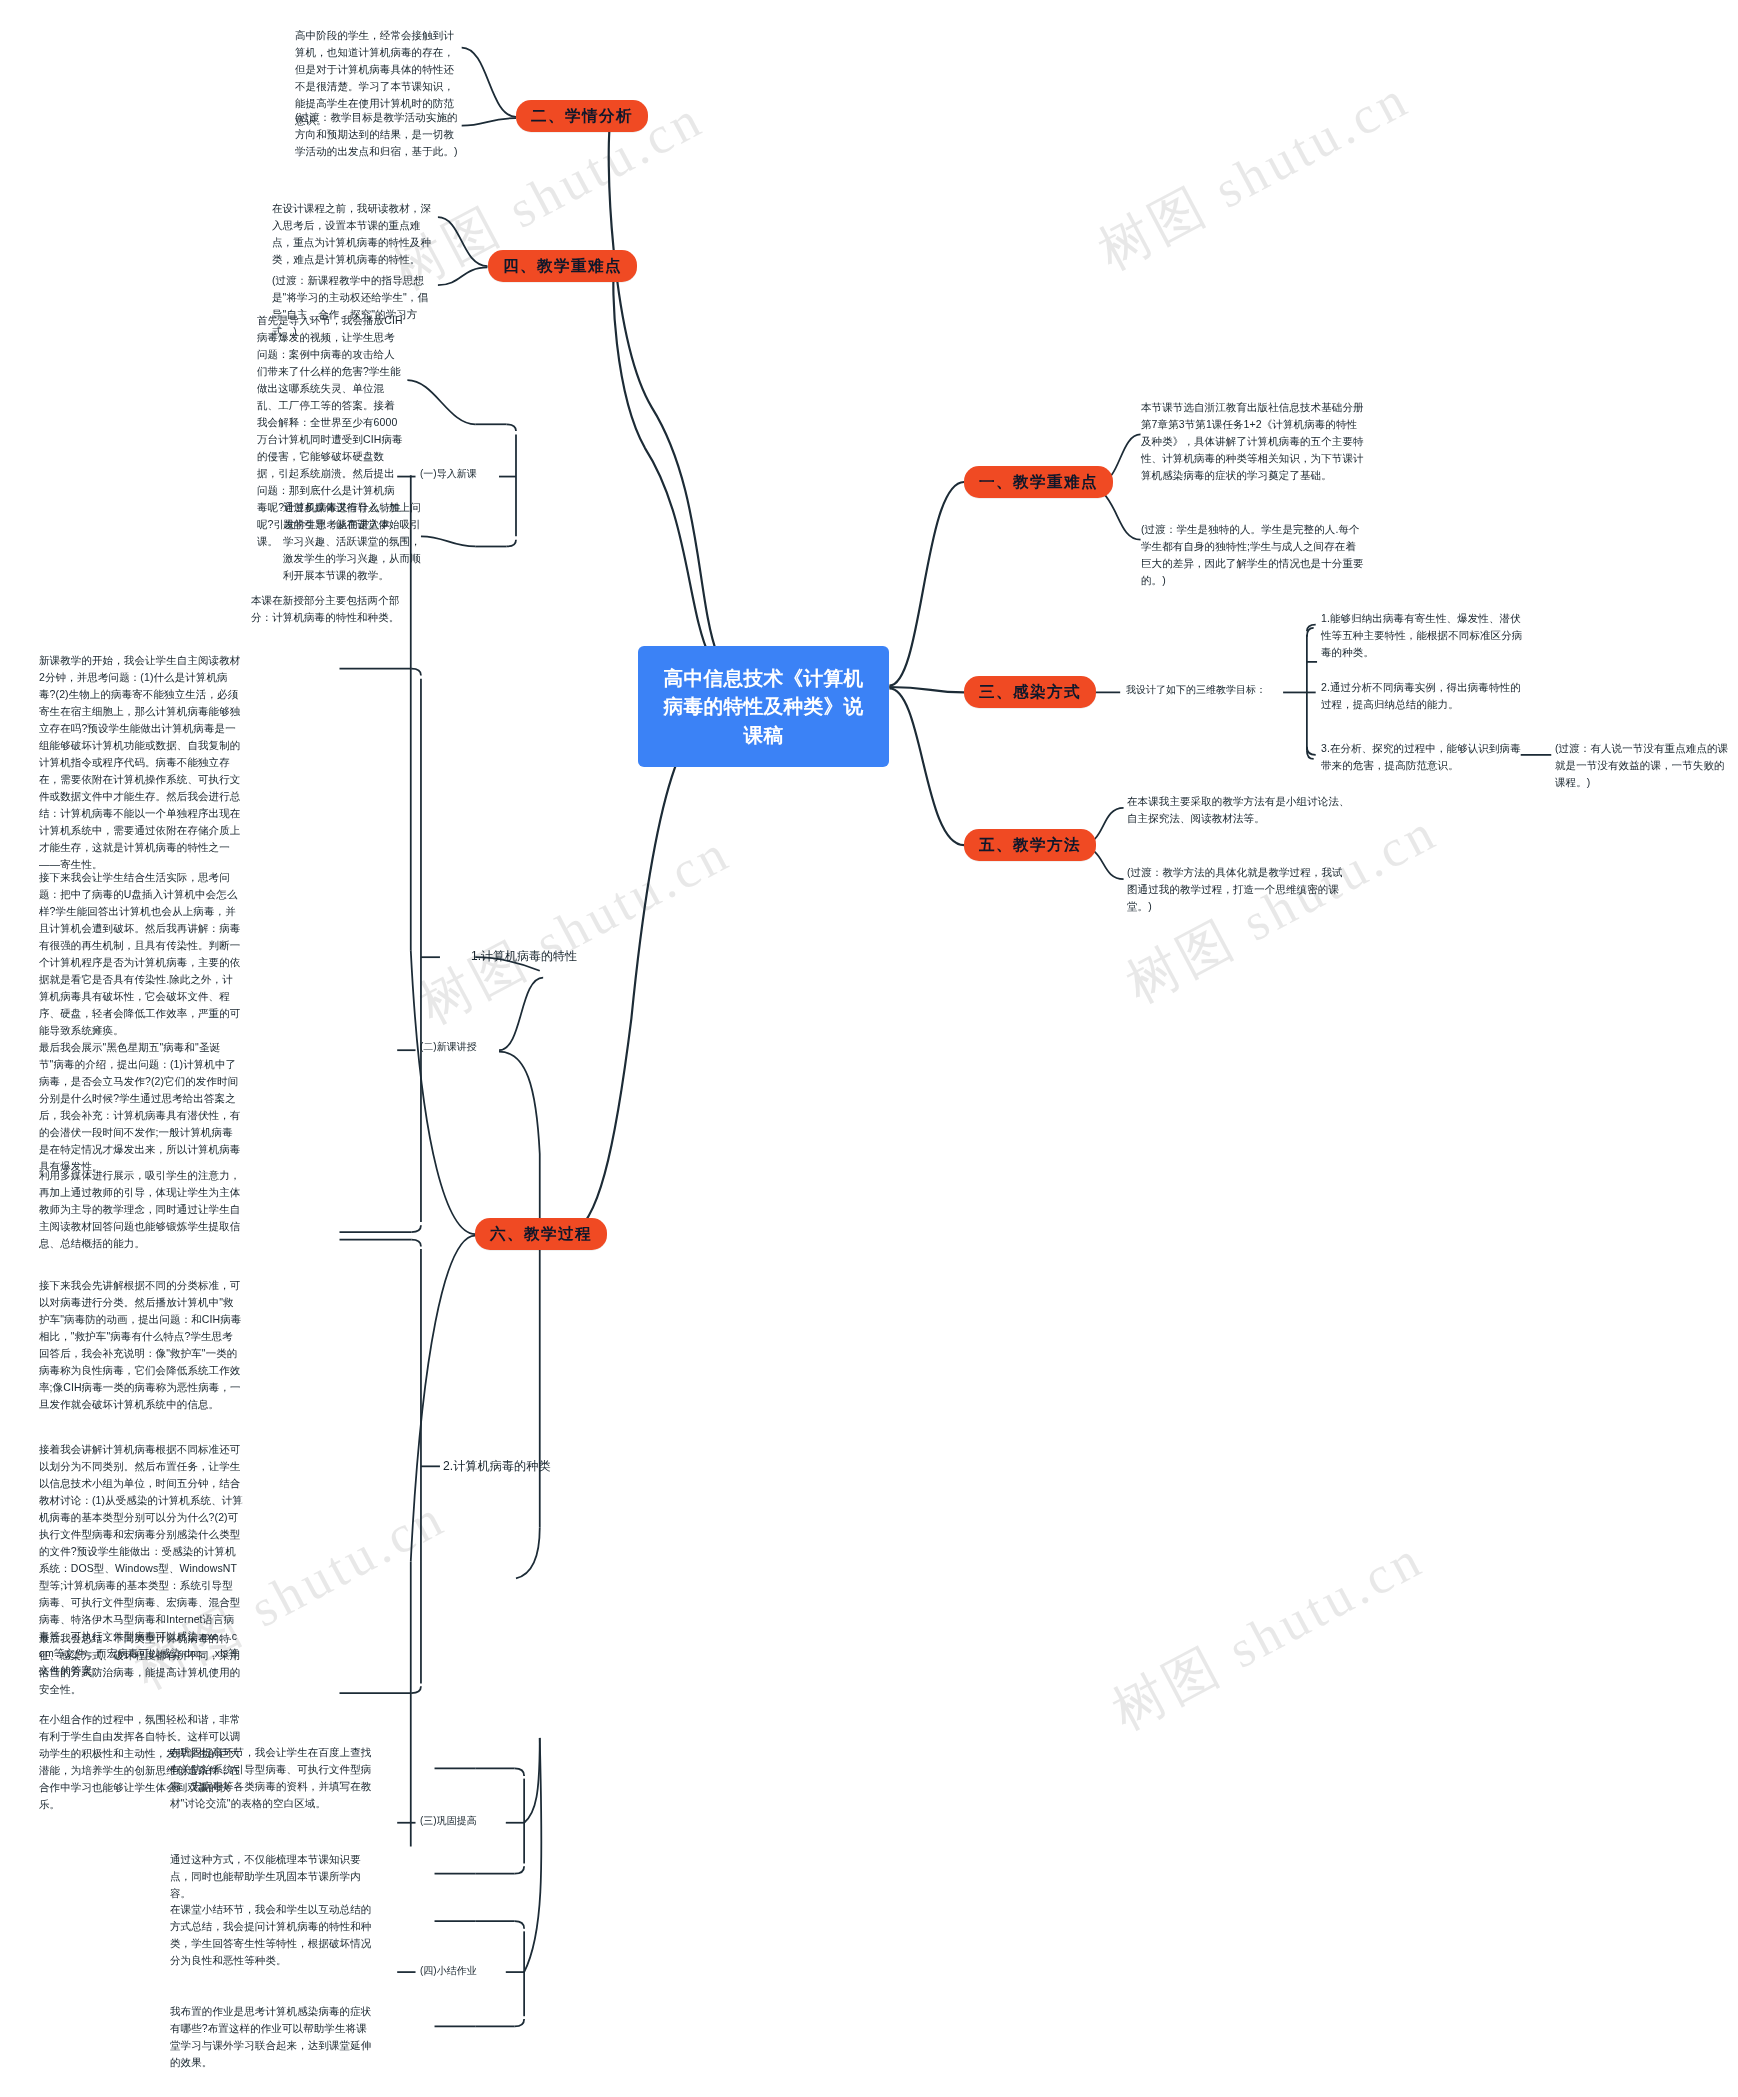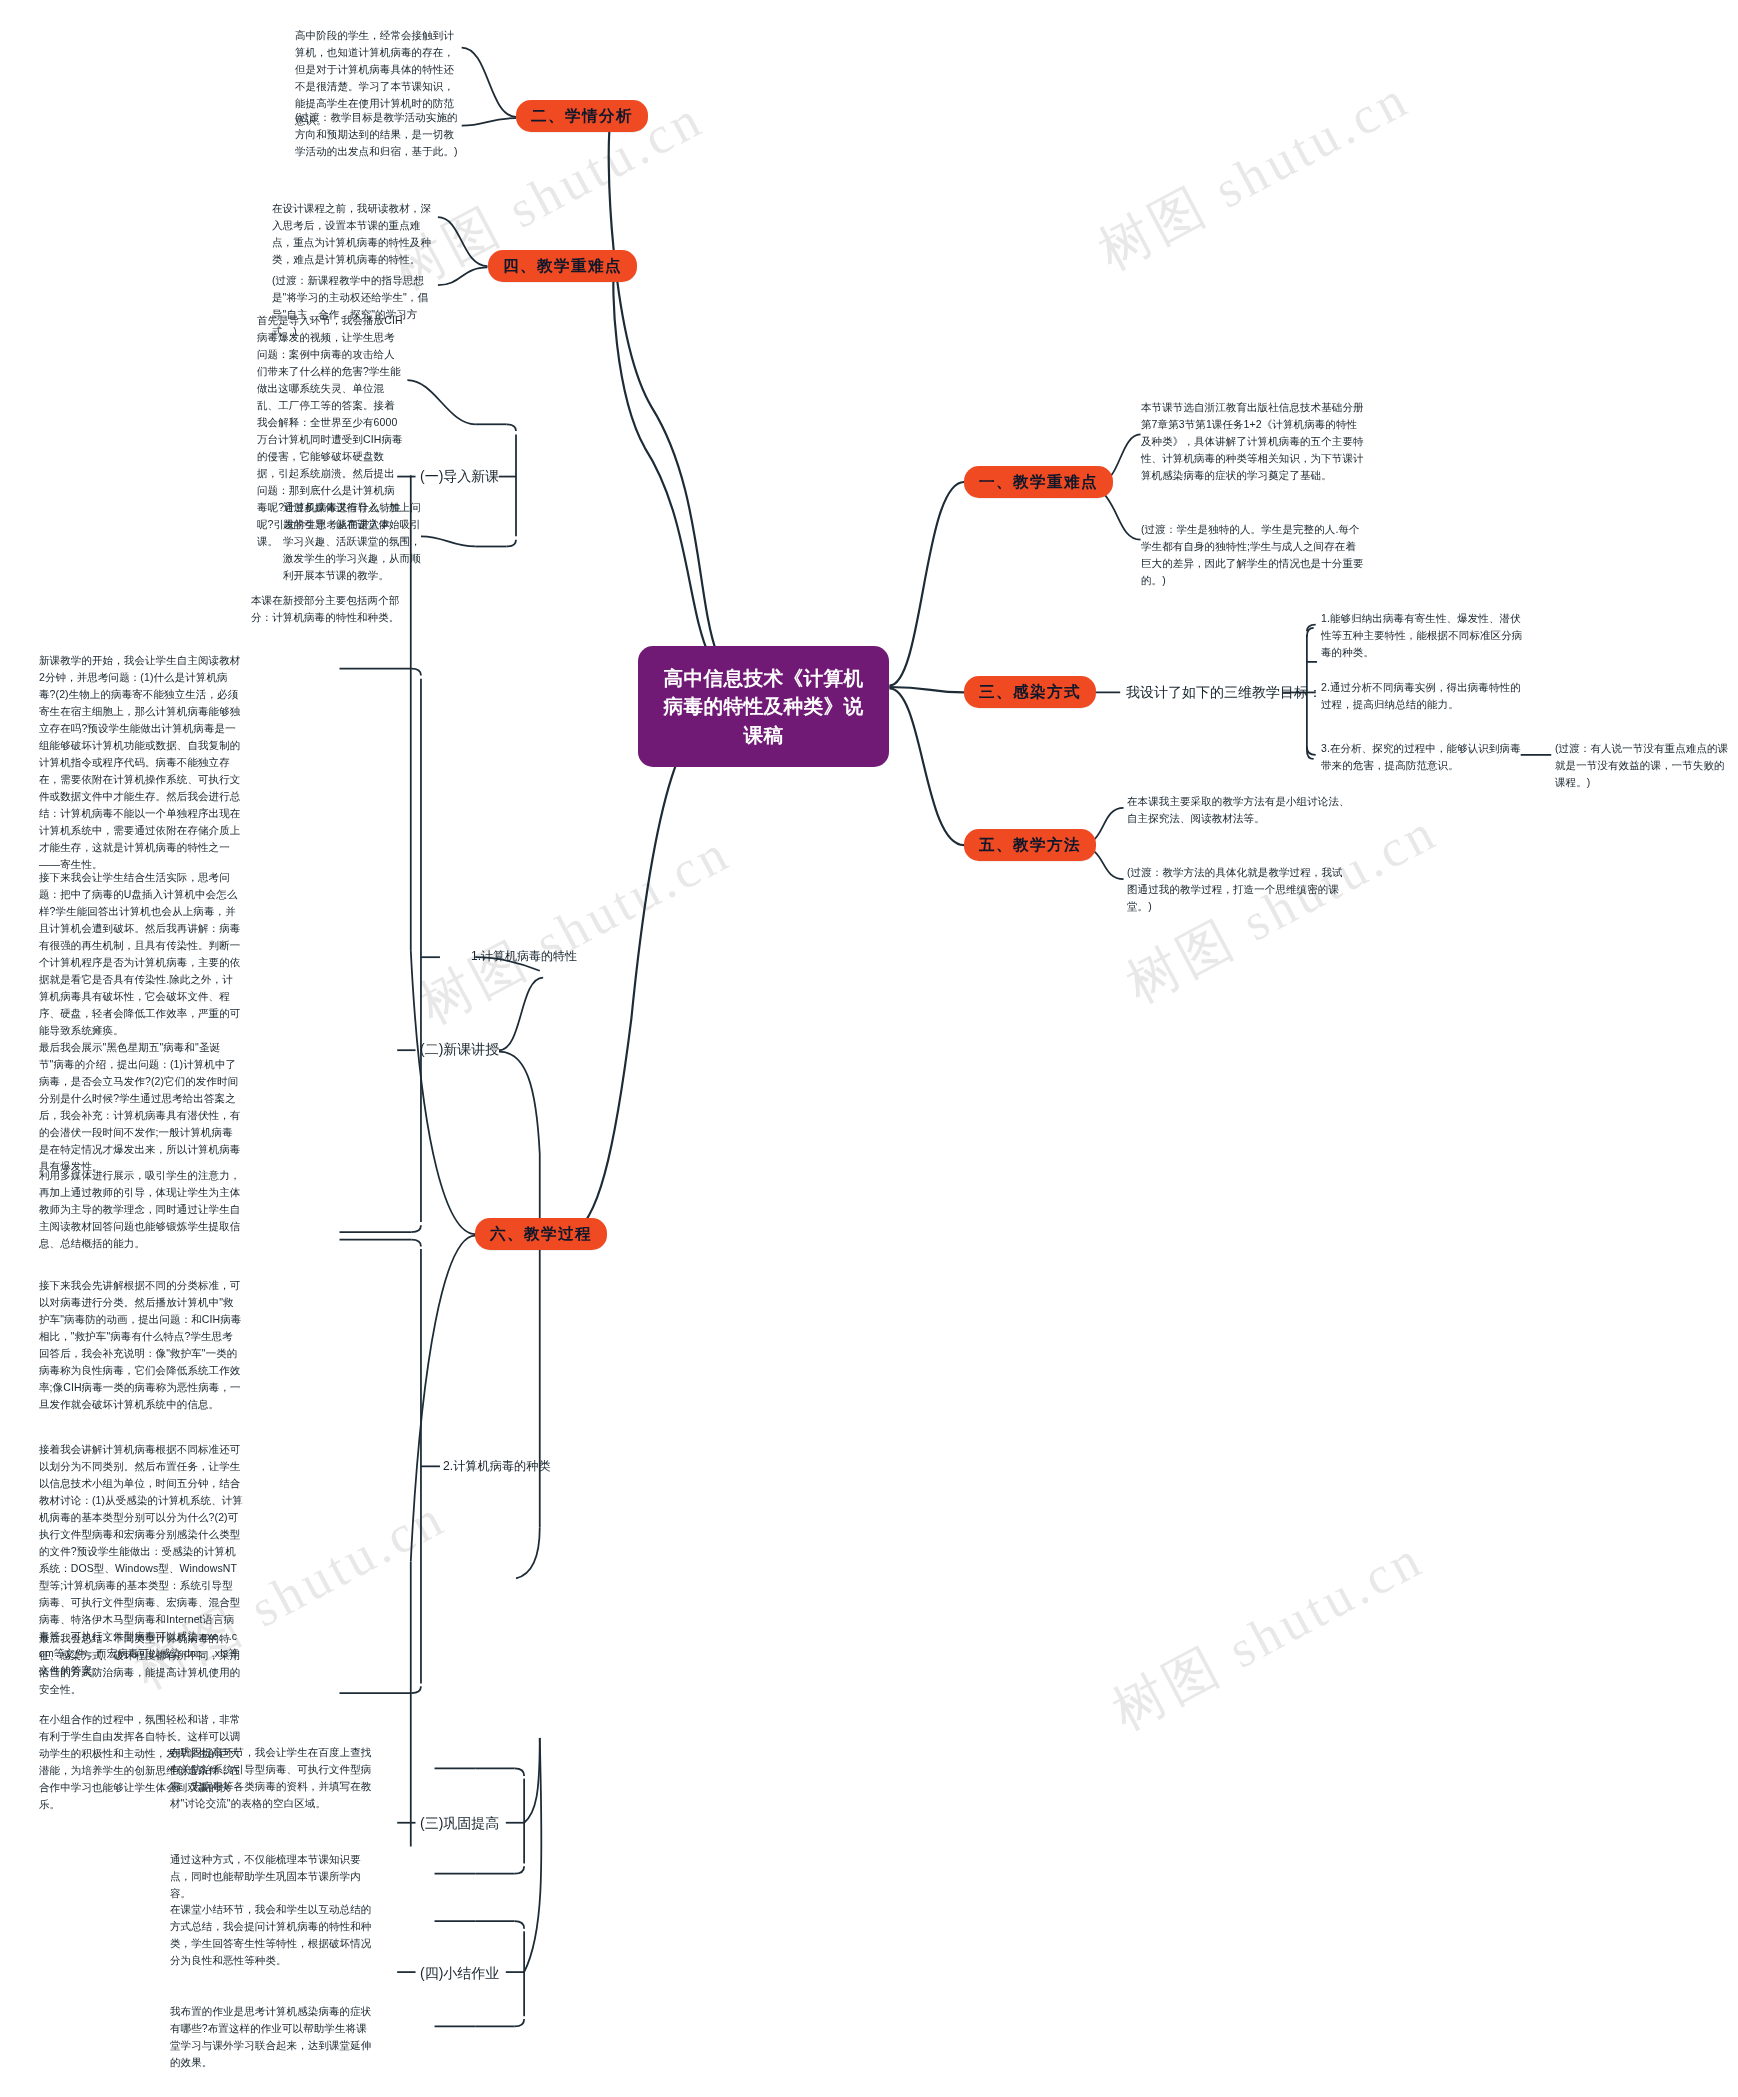--- a/index.html
+++ b/index.html
@@ -13,23 +13,23 @@
   }
   #canvas { position:absolute; inset:0; width:1738px; height:2097px; }
   svg.links { position:absolute; left:0; top:0; width:1738px; height:2097px; pointer-events:none; }
   svg.links path, svg.links line { fill:none; stroke:#1c2b36; stroke-width:3.2; }
   svg.links path.thin, svg.links line.thin { stroke-width:2.6; }
 
   
   .node { position:absolute; }
 
   .root {
-    background:#701a75;
+    background:#3b82f6;
     color:#ffffff;
-    border-radius:15px;
+    border-radius:6px;
     padding:17.7px 23px;
     width:251px;
     text-align:center;
     font-size:19.7px;
     line-height:1.45;
     font-weight:600;
     letter-spacing:0.3px;
   }
 
   .topic {
@@ -39,21 +39,21 @@
     padding:6.8px 15px;
     font-size:15.6px;
     line-height:1.2;
     font-weight:600;
     white-space:nowrap;
     letter-spacing:1.4px;
     box-shadow:0 0.7px 0 rgba(0,0,0,.08);
   }
 
   .sub {
-    font-size:14px;
+    font-size:10px;
     color:#16232c;
     white-space:nowrap;
     line-height:1.3;
   }
 
   .leaf {
     font-size:10.5px;
     line-height:1.62;
     color:#16232c;
     letter-spacing:0.1px;

